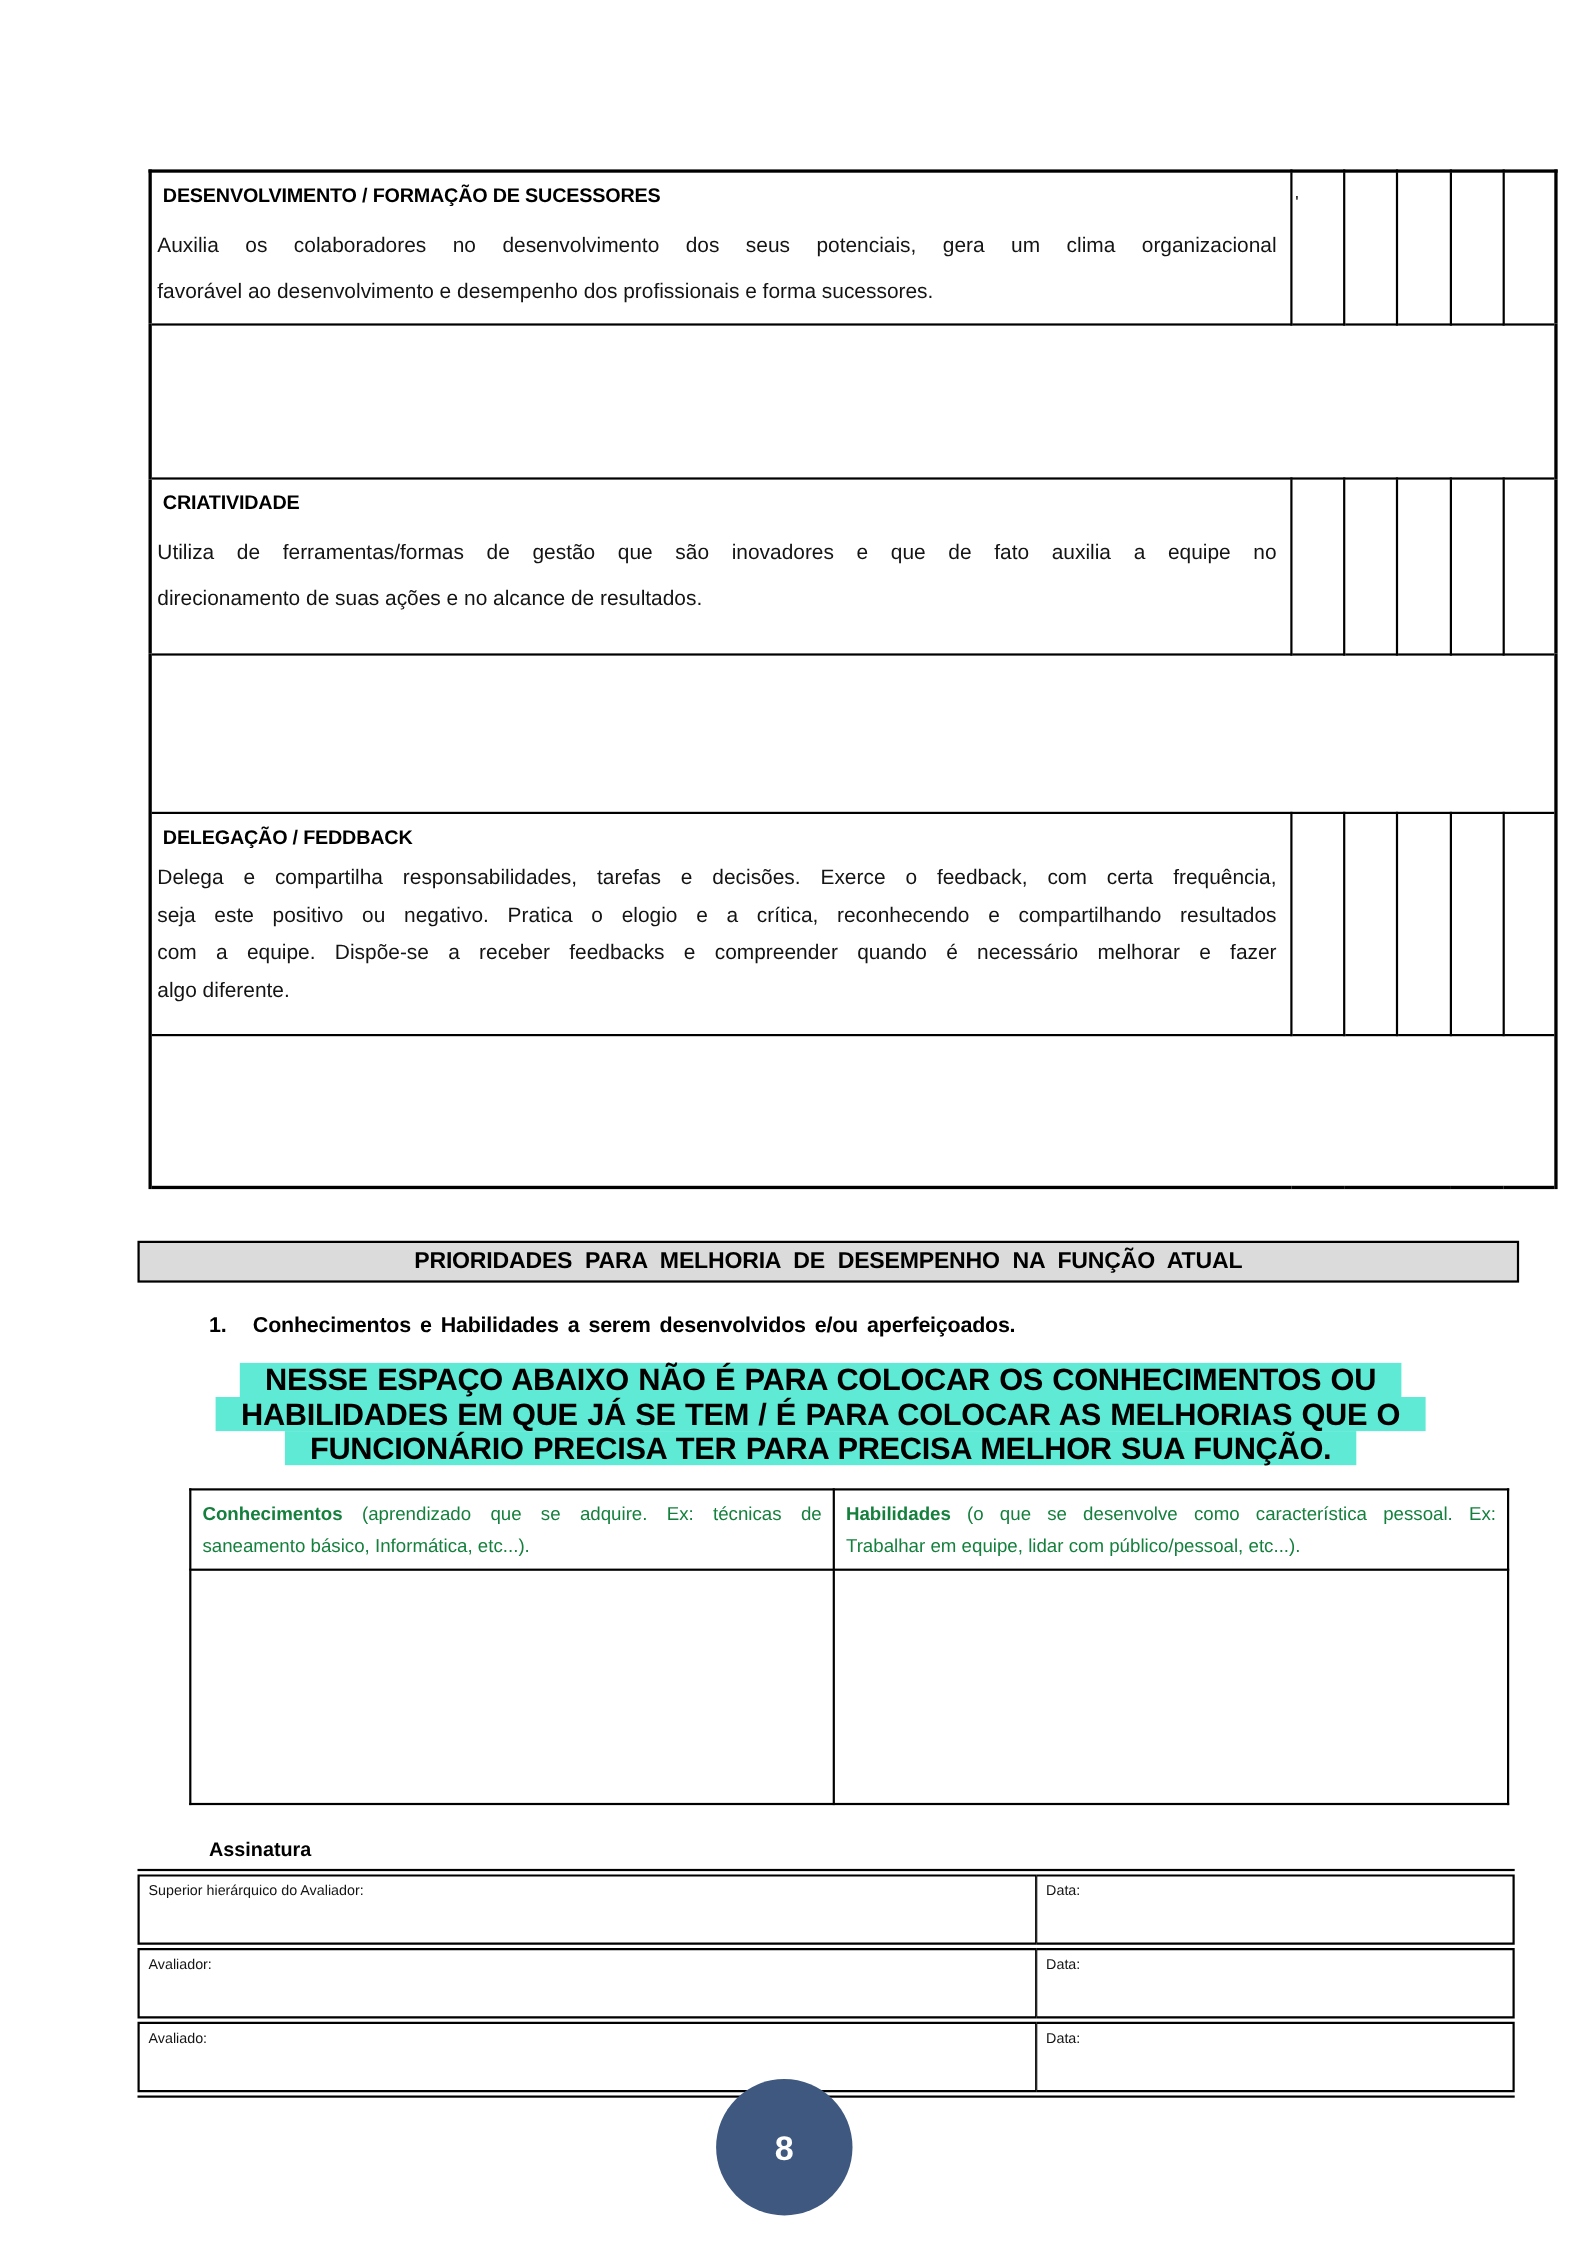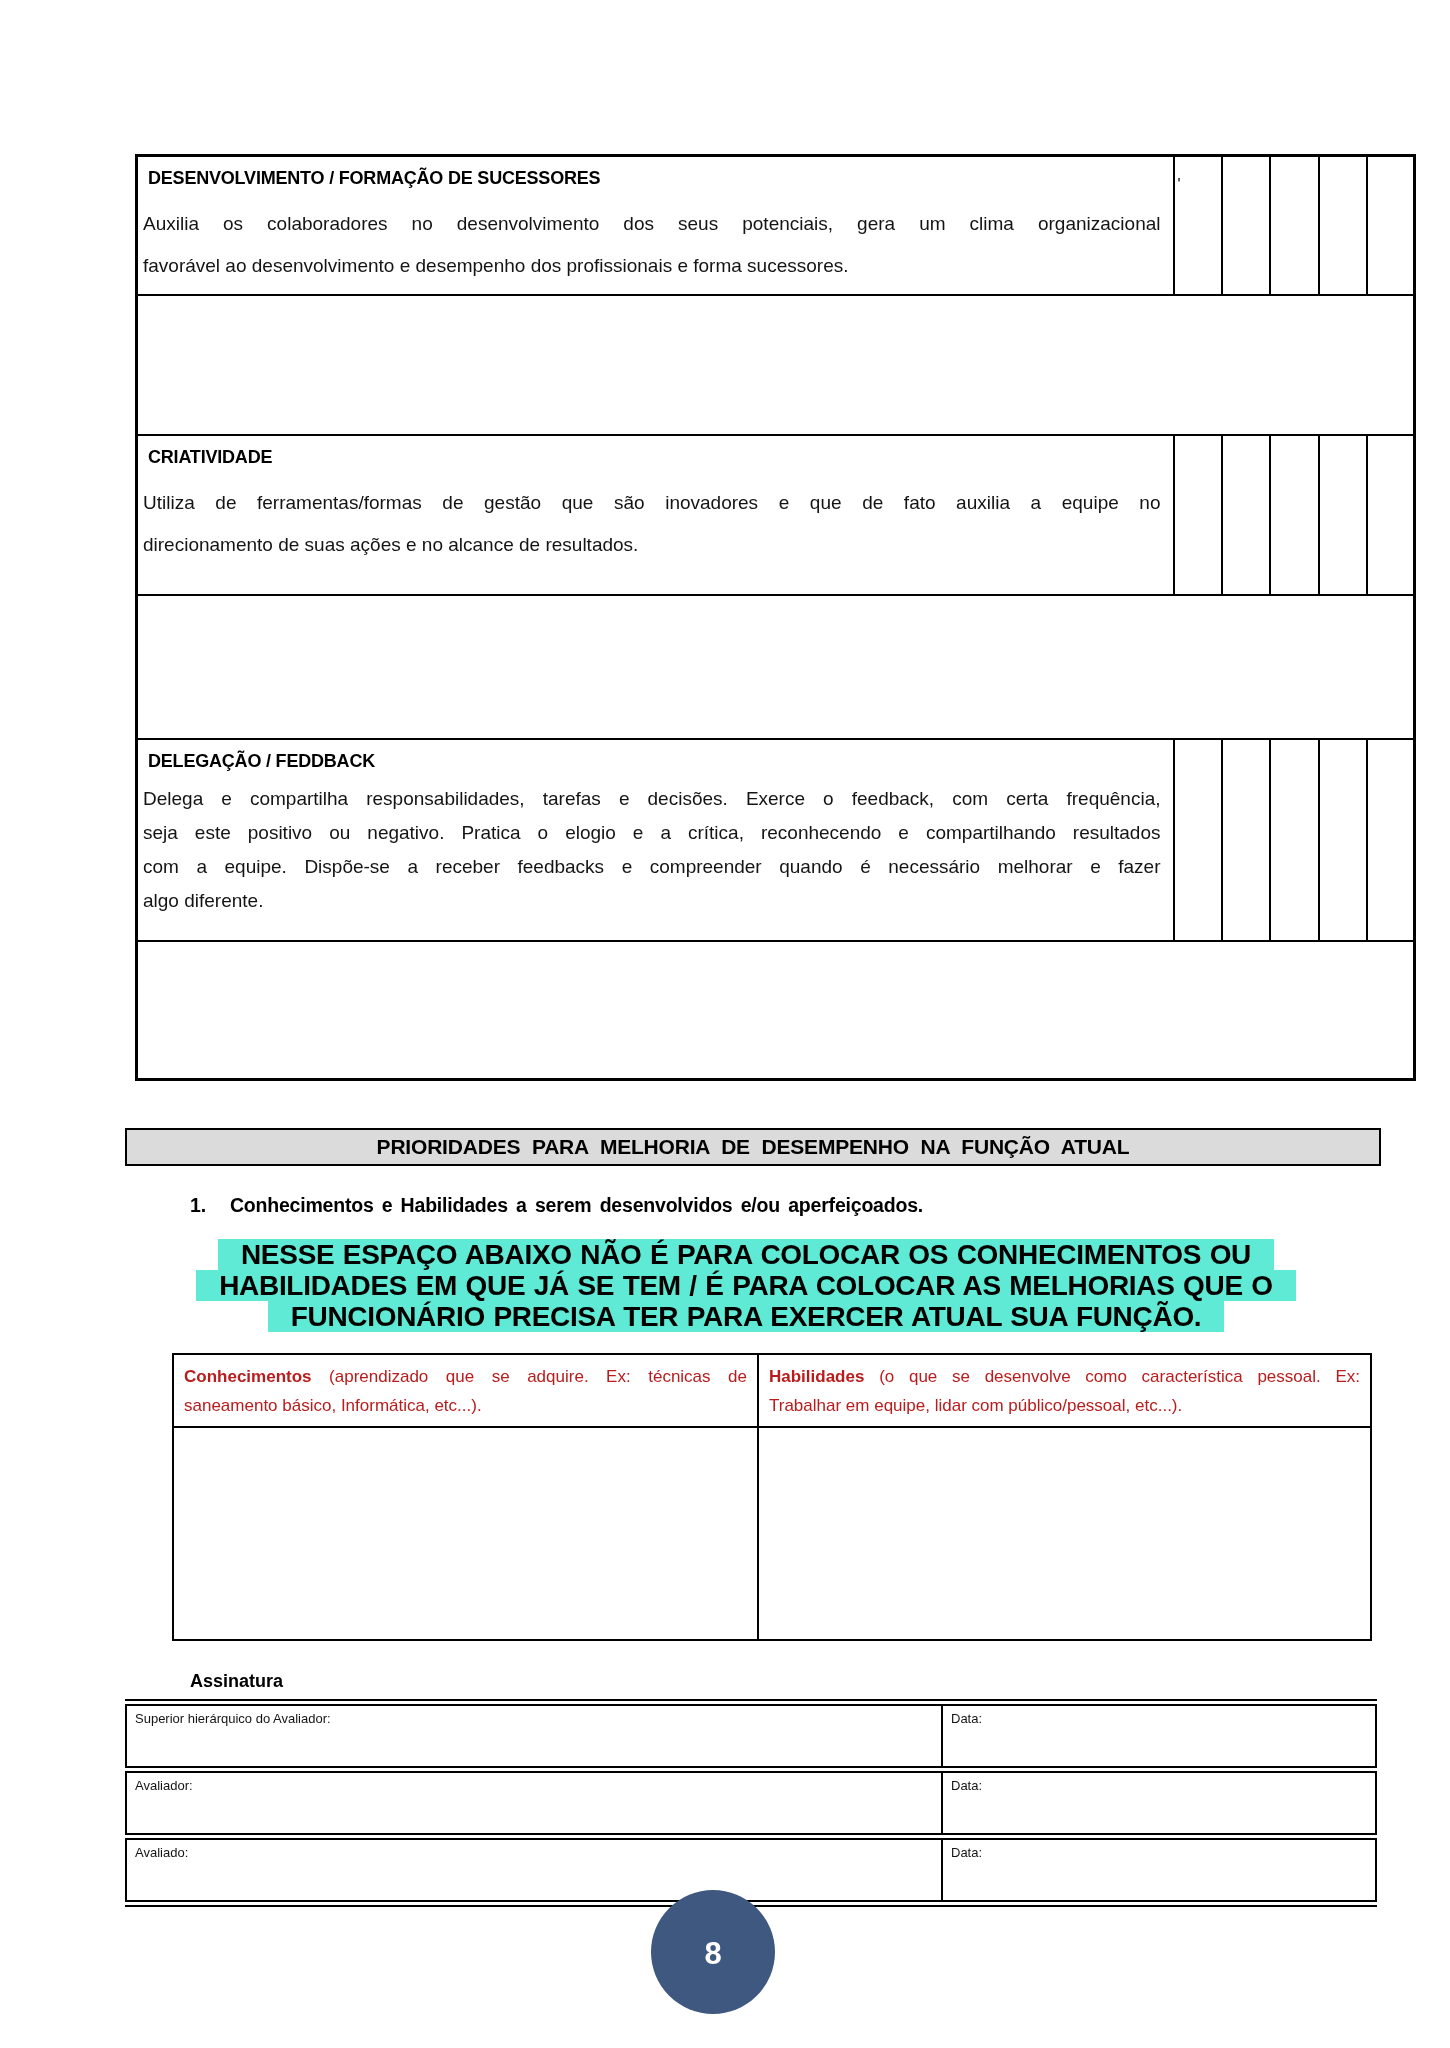--- a/index.html
+++ b/index.html
@@ -52,21 +52,21 @@
     letter-spacing:-0.3px;word-spacing:1px;
   }
   .warning .hl{background:#5eead4;padding:0 23px;}
 
   
   .skills-table{
     position:absolute;left:172px;top:1353px;width:1198px;
     border-collapse:collapse;table-layout:fixed;
   }
   .skills-table td{border:2px solid #000;vertical-align:top;padding:7px 10px 6px 10px;}
-  .skills-hdr{font-size:17px;line-height:29px;color:#b91c1c;}
+  .skills-hdr{font-size:17px;line-height:29px;color:#15803d;}
   .hdr-line.j{text-align:justify;text-align-last:justify;}
   .skills-table .body-cell{height:198px;}
 
   
   .assin{position:absolute;left:190px;top:1671px;font-weight:bold;font-size:18px;}
   .sig-wrap{
     position:absolute;left:125px;top:1699px;width:1252px;
     border-top:2px solid #000;border-bottom:2px solid #000;
   }
   .sig-table{width:100%;border-collapse:separate;border-spacing:0 3px;table-layout:fixed;}
@@ -164,21 +164,21 @@
 
   <div class="prior-bar">PRIORIDADES PARA MELHORIA DE DESEMPENHO NA FUNÇÃO ATUAL</div>
 
   <div class="item1">
     <span class="num">1.</span><span>Conhecimentos e Habilidades a serem desenvolvidos e/ou aperfeiçoados.</span>
   </div>
 
   <div class="warning">
     <div><span class="hl">NESSE ESPAÇO ABAIXO NÃO É PARA COLOCAR OS CONHECIMENTOS OU</span></div>
     <div><span class="hl">HABILIDADES EM QUE JÁ SE TEM / É PARA COLOCAR AS MELHORIAS QUE O</span></div>
-    <div><span class="hl">FUNCIONÁRIO PRECISA TER PARA EXERCER ATUAL SUA FUNÇÃO.</span></div>
+    <div><span class="hl">FUNCIONÁRIO PRECISA TER PARA PRECISA MELHOR SUA FUNÇÃO.</span></div>
   </div>
 
   <table class="skills-table">
     <colgroup>
         <col style="width:585px">
         <col style="width:613px">
       </colgroup>
     <tbody>
       <tr>
         <td>

